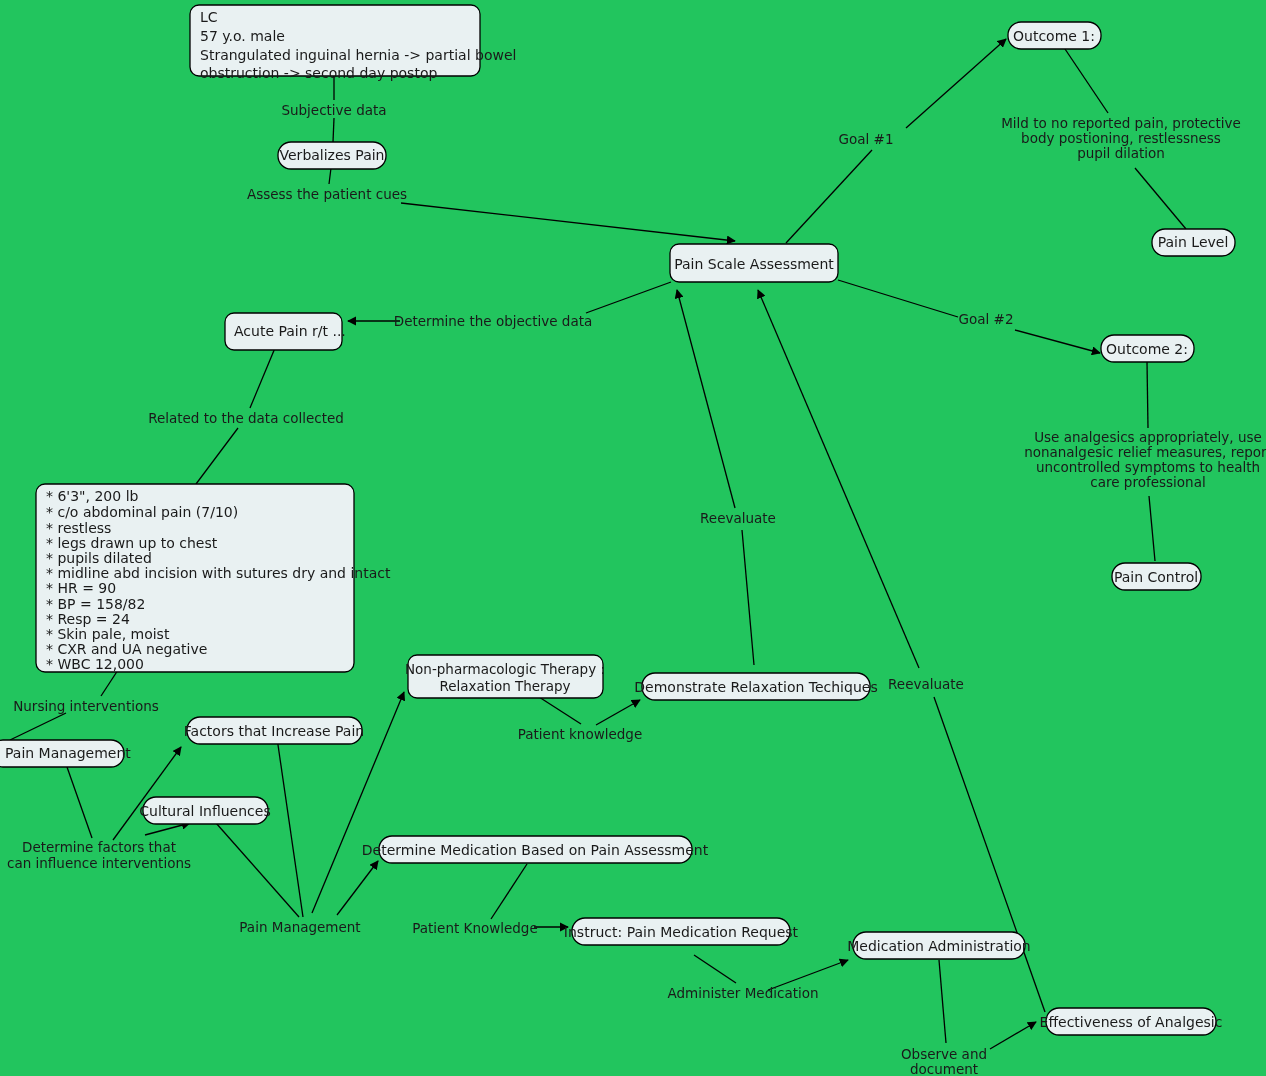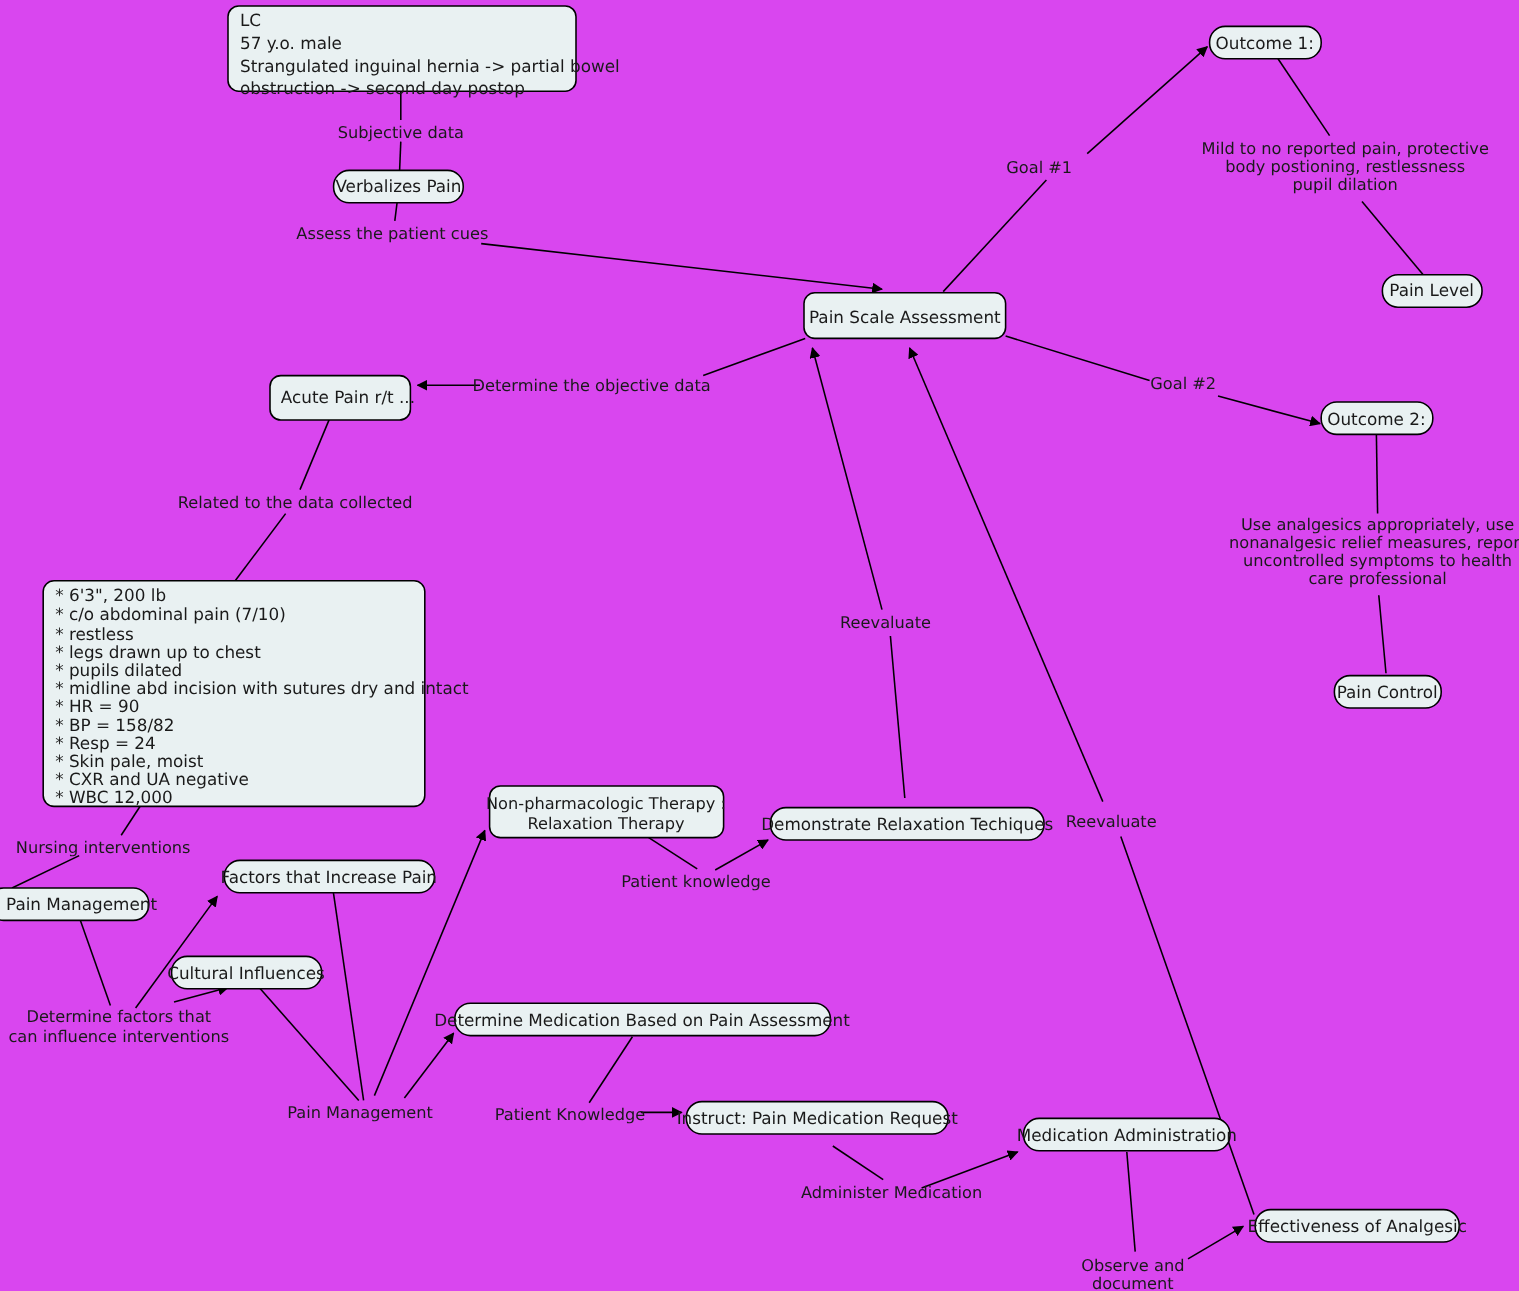--- a/index.html
+++ b/index.html
@@ -7,21 +7,21 @@
     padding: 0;
     background: #ffffff;
   }
   body {
     font-family: "DejaVu Sans", sans-serif;
   }
   #canvas-wrap {
     position: relative;
     width: 1266px;
     height: 1076px;
-    background: #d946ef;
+    background: #22c55e;
     overflow: hidden;
   }
   svg.map {
     position: absolute;
     top: 0;
     left: 0;
     width: 1266px;
     height: 1076px;
   }
   .edge-line {

